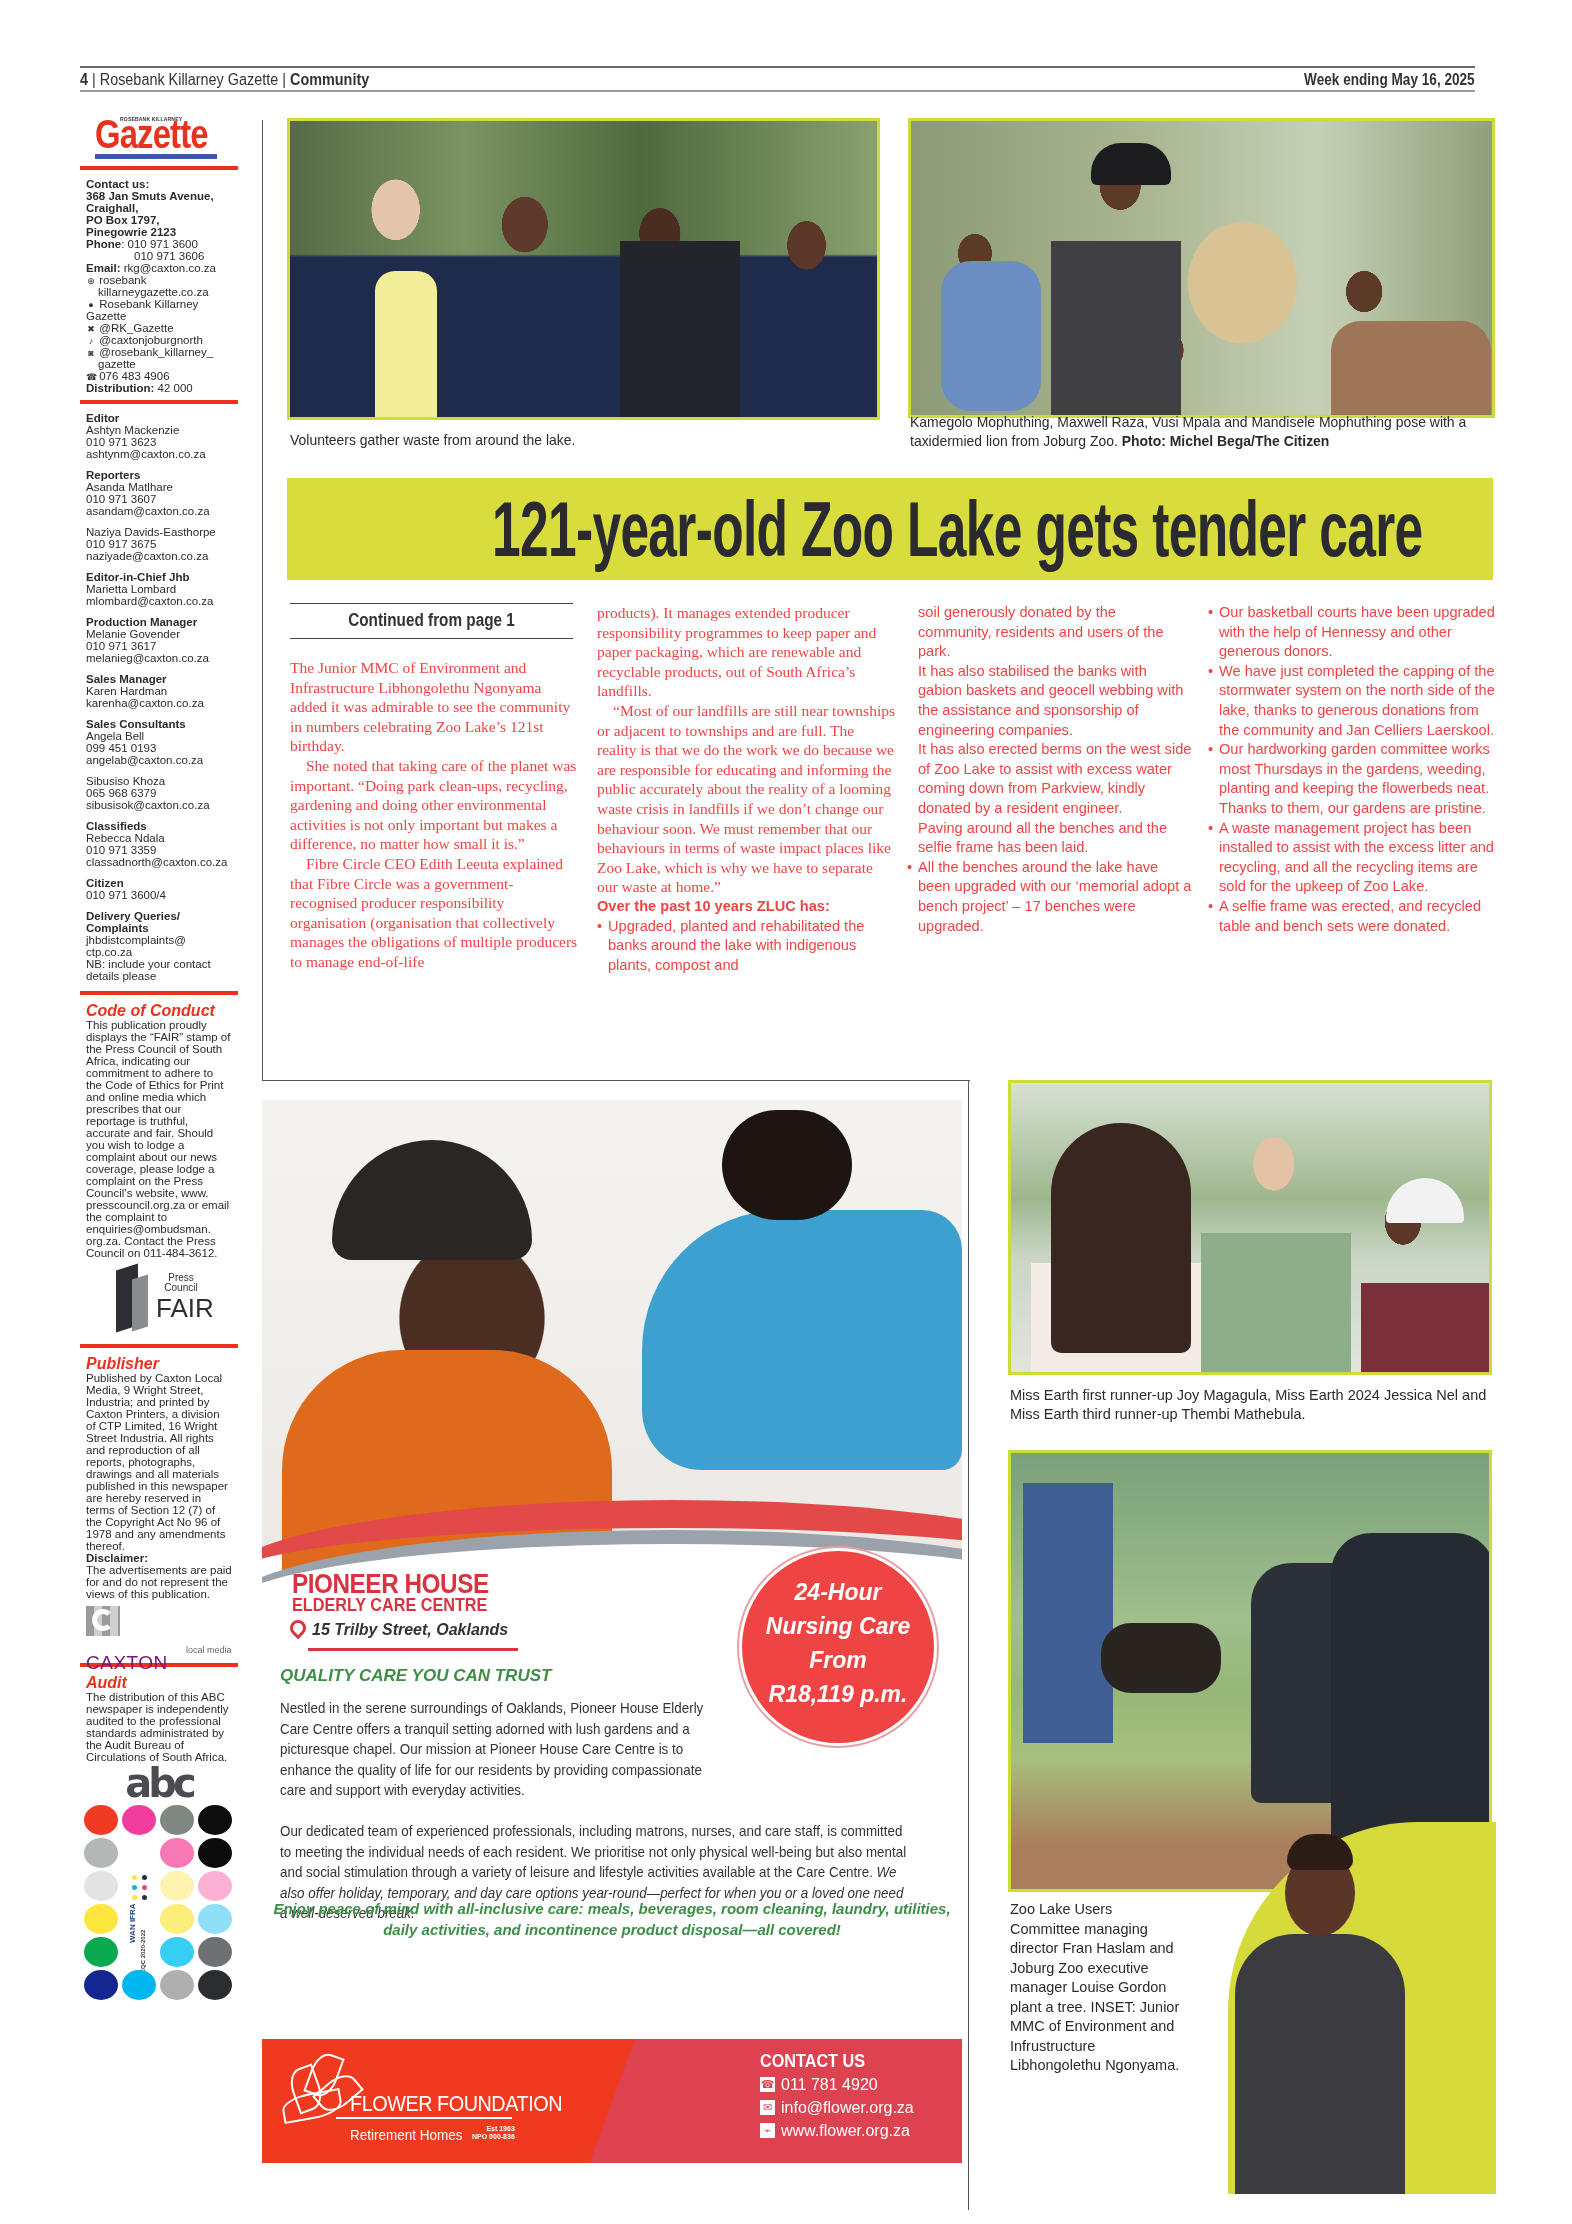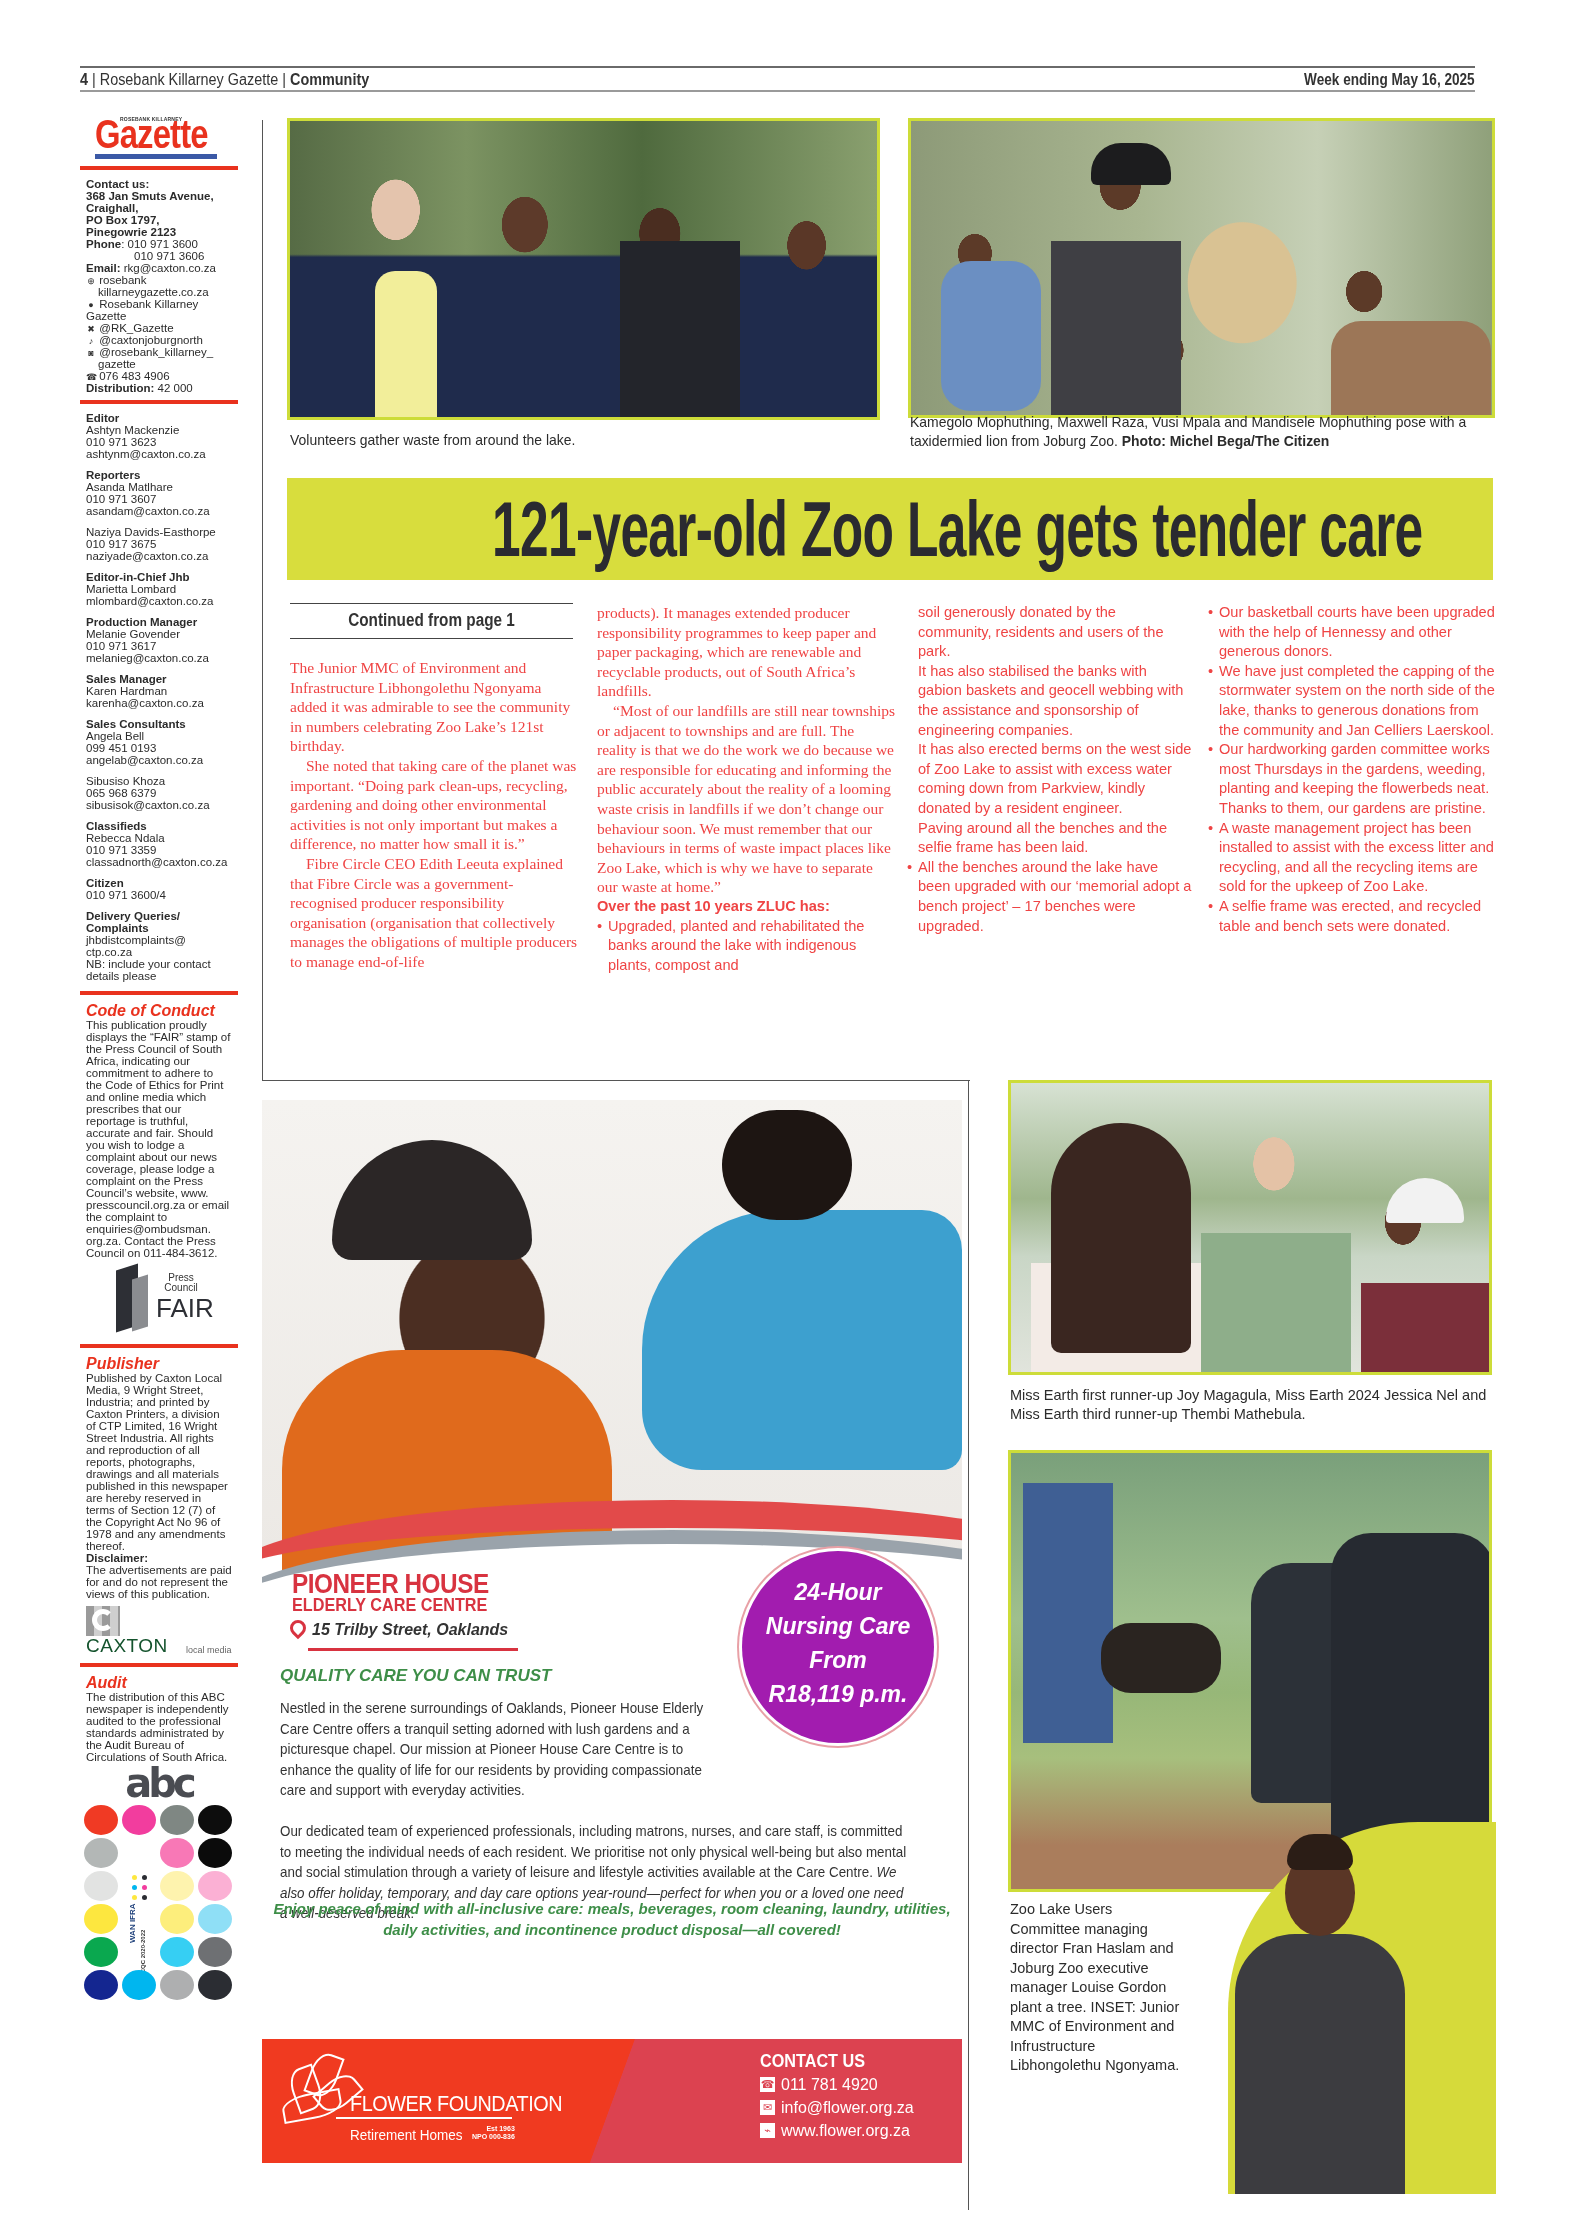--- a/index.html
+++ b/index.html
@@ -34,21 +34,21 @@
   .fair-logo { position: relative; height: 75px; margin: 4px 0 0 18px; }
   .fair-logo .shape1 { position: absolute; left: 18px; top: 4px; width: 22px; height: 62px; background: #2d2f35; transform: skewY(-18deg); }
   .fair-logo .shape2 { position: absolute; left: 34px; top: 14px; width: 16px; height: 52px; background: #8a8c90; transform: skewY(-18deg); }
   .fair-logo .t1 { position: absolute; left: 58px; top: 10px; font-size: 10px; line-height: 10px; color: #333; text-align: center; }
   .fair-logo .t2 { position: absolute; left: 58px; top: 32px; font-size: 26px; line-height: 26px; color: #2d2f35; }
 
   .caxton { position: relative; height: 55px; margin: 6px 0 0 6px; }
   .caxton .sq { position: absolute; left: 0; top: 0; width: 34px; height: 30px;
     background: repeating-linear-gradient(90deg,#9a9a9a 0 8px,#cfcfcf 8px 16px); }
   .caxton .c { position: absolute; left: 6px; top: 3px; width: 22px; height: 22px; border: 5px solid #fff; border-right-color: transparent; border-radius: 50%; }
-  .caxton .word { position: absolute; left: 0; top: 29px; font-size: 19px; color: #14532d; letter-spacing: 0.5px; }
+  .caxton .word { position: absolute; left: 0; top: 46px; font-size: 19px; color: #701a75; letter-spacing: 0.5px; }
   .caxton .lm { position: absolute; left: 100px; top: 39px; font-size: 9px; color: #666; }
 
   .abc-logo { text-align: center; font-size: 40px; font-weight: bold; color: #4a4c52; line-height: 36px; margin: 2px 0 4px 0; letter-spacing: -4px; font-family: "DejaVu Sans", sans-serif; }
 
   .dots { position: relative; width: 152px; height: 200px; margin-left: 4px; }
   .dot { position: absolute; width: 34px; height: 30px; border-radius: 50%; }
   .wan { position: absolute; left: 44px; top: 108px; width: 30px; height: 70px; }
   .wan span { position: absolute; left: 0; top: 30px; transform: rotate(-90deg); font-size: 8px; font-weight: bold; color: #1d3f7a; white-space: nowrap; transform-origin: left top; }
   .wan .s2 { left: 12px; top: 62px; font-size: 6px; color: #333; }
   .mini { position: absolute; width: 5px; height: 5px; border-radius: 50%; }
@@ -162,21 +162,21 @@
   .ad-pin { position: absolute; left: 30px; top: 1620px; width: 16px; height: 20px; }
   .ad-pin .pin { position: absolute; left: 0; top: 0; width: 16px; height: 16px; border: 3px solid #d83340; border-radius: 50% 50% 50% 0; transform: rotate(-45deg); }
   .ad-addr { position: absolute; left: 52px; top: 1620px; font-size: 16px; font-weight: bold; font-style: italic; color: #333; line-height: 20px; }
   .ad-addr-rule { position: absolute; left: 48px; top: 1648px; width: 210px; height: 3px; background: #d83340; }
   .ad-tagline { position: absolute; left: 20px; top: 1666px; font-size: 17px; font-weight: bold; font-style: italic; color: #3e8e48; line-height: 20px; }
   .ad-body { position: absolute; left: 20px; top: 1698px; width: 680px; font-size: 14.4px; line-height: 20.6px; color: #333; transform: scaleX(0.93); transform-origin: left top; }
   .ad-body p { margin-bottom: 20px; }
   .ad-body em { font-style: italic; }
   .ad-green { position: absolute; left: 0; top: 1898px; width: 700px; text-align: center; font-size: 15px; line-height: 21px; font-weight: bold; font-style: italic; color: #3e8e48; }
 
-  .ad-badge { position: absolute; left: 742px; top: 1551px; width: 192px; height: 192px; border-radius: 50%; background: #a21caf;
+  .ad-badge { position: absolute; left: 742px; top: 1551px; width: 192px; height: 192px; border-radius: 50%; background: #ef4444;
      box-shadow: 0 0 0 3px #fff, 0 0 0 5px #e8a0a6; }
   .ad-badge div { position: absolute; left: 0; width: 192px; text-align: center; color: #fff; font-size: 23px; font-weight: bold; font-style: italic; line-height: 34px; }
 
   .ad-footer { position: absolute; left: 0; top: 2039px; width: 700px; height: 124px;
     background: linear-gradient(110deg, #f03a20 0%, #f03a20 50%, #dc4250 50.1%, #dc4250 100%); }
   .ff-flower { position: absolute; left: 18px; top: 10px; width: 75px; height: 85px; }
   .ff-flower .petal { position: absolute; border: 2px solid #fff; border-radius: 50% 0; width: 28px; height: 44px; }
   .ff-name { position: absolute; left: 88px; top: 52px; font-size: 22px; color: #fff; letter-spacing: -0.5px; transform: scaleX(0.9); transform-origin: left; white-space: nowrap; }
   .ff-rule { position: absolute; left: 74px; top: 78px; width: 176px; height: 2px; background: #fff; }
   .ff-sub { position: absolute; left: 88px; top: 87px; font-size: 15px; color: #fff; transform: scaleX(0.9); transform-origin: left; }

